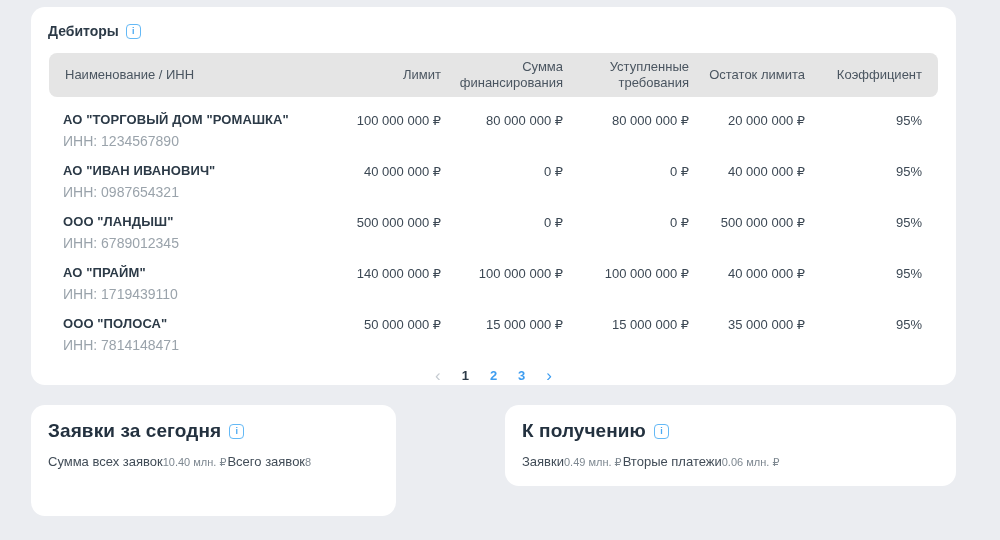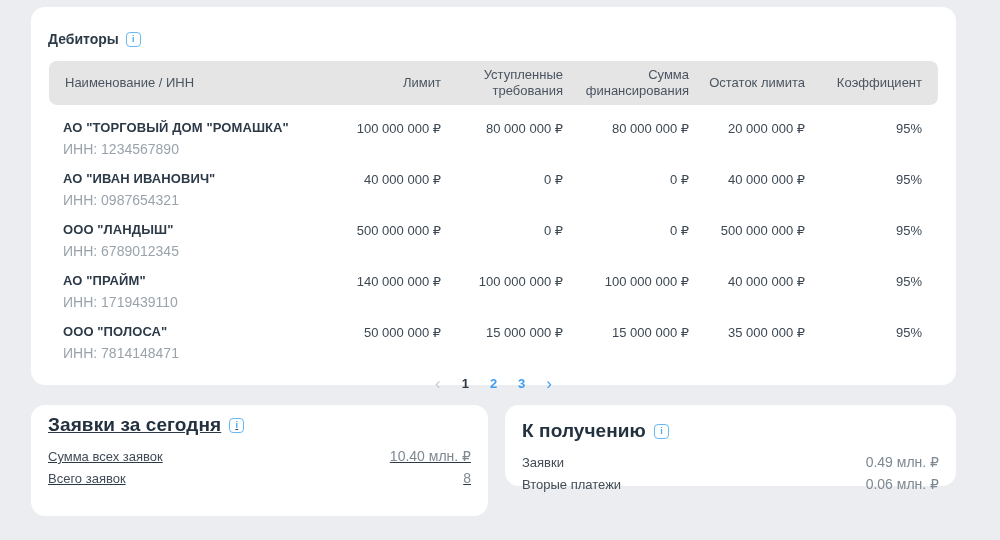--- a/index.html
+++ b/index.html
@@ -14,21 +14,21 @@
   .card {
     position:absolute;
     background:#FFFFFF;
     border-radius:14px;
   }
   
   #debtors-card { left:31px; top:7px; width:925px; height:378px; padding:16px 16px 12px; }
   .card-title-sm {
     font-size:14px; font-weight:600; color:#2C3A47;
     display:flex; align-items:center; gap:7px;
-    padding-left:1px; margin-bottom:14px;margin-top:8px;
+    padding-left:1px; margin-bottom:14px;
   }
   .info-icon {
     display:inline-flex; align-items:center; justify-content:center;
     width:15px; height:15px;
     border:1.5px solid #64B9F6; border-radius:4px;
     color:#49A8F2; font-size:9px; font-weight:700; font-style:normal;
     line-height:1; flex:0 0 auto;
     cursor:pointer;
   }
   .trow {
@@ -60,46 +60,46 @@
     gap:21px; margin-top:14px;
     font-size:13px; font-weight:600;
   }
   .page-btn { cursor:pointer; user-select:none; }
   .page-current { color:#2C3A47; }
   .page-link { color:#3E9DF0; }
   .chev { font-size:17px; font-weight:400; line-height:13px; }
   .chev-prev { color:#C5CBD1; }
   .chev-next { color:#3E9DF0; }
   
-  #requests-card { left:31px; top:405px; width:457px; height:111px; padding:9px 17px;text-decoration:underline; }
+  #requests-card { left:31px; top:405px; width:365px; height:111px; padding:15px 17px; }
   #receive-card  { left:505px; top:405px; width:451px; height:81px; padding:15px 17px; }
   .card-title-lg {
     font-size:19px; font-weight:700; color:#23313F;
     display:flex; align-items:center; gap:8px;
     margin-bottom:10px; letter-spacing:.1px;
   }
-  .stat-rows { display:flex; flex-direction:column; gap:1px; }
+  .stat-rows { display:flex; flex-direction:row; gap:1px; }
   .stat-row { display:flex; justify-content:space-between; align-items:baseline; line-height:20px; }
   .stat-label { font-size:13px; color:#414C57; }
-  .stat-value { font-size:14px; color:#7E8891; white-space:nowrap; }
+  .stat-value { font-size:11px; color:#7E8891; white-space:nowrap; }
 </style>
 </head>
 <body>
 
 <div class="card" id="debtors-card">
   <div class="card-title-sm">
     <span>Дебиторы</span>
     <span class="info-icon">i</span>
   </div>
 
   <div class="trow thead">
     <div class="cell hname">Наименование / ИНН</div>
     <div class="cell hnum">Лимит</div>
+    <div class="cell hnum">Сумма финансирования</div>
     <div class="cell hnum">Уступленные требования</div>
-    <div class="cell hnum">Сумма финансирования</div>
     <div class="cell hnum">Остаток лимита</div>
     <div class="cell hnum">Коэффициент</div>
   </div>
 
   <div class="trow body-row">
     <div class="cell">
       <div class="co-name">АО "ТОРГОВЫЙ ДОМ "РОМАШКА"</div>
       <div class="co-inn">ИНН: 1234567890</div>
     </div>
     <div class="cell num">100 000 000 ₽</div>

